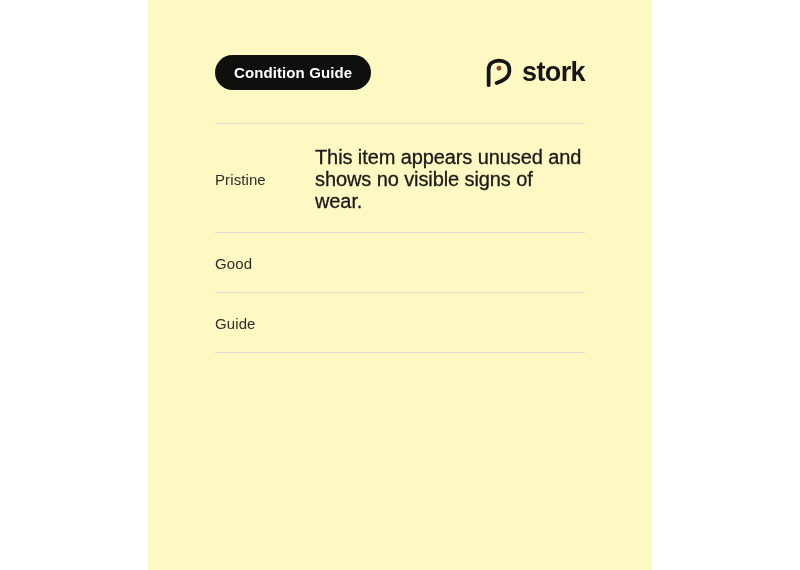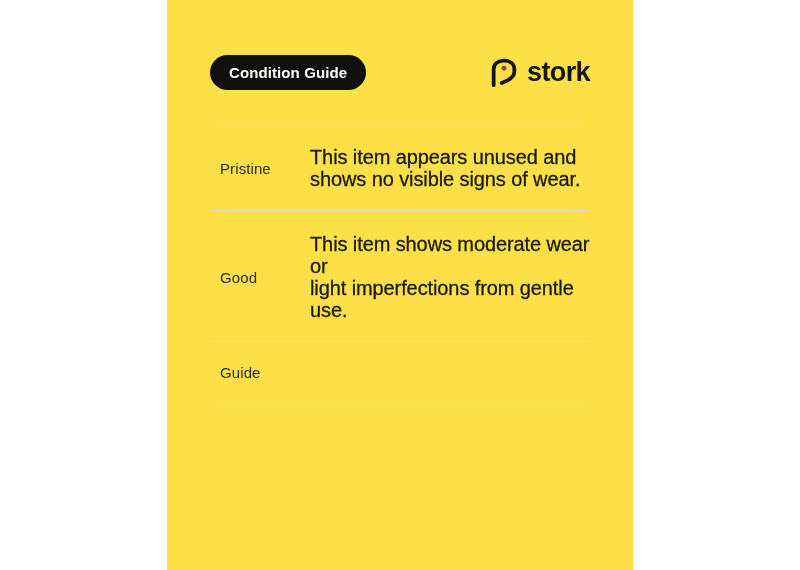--- a/index.html
+++ b/index.html
@@ -12,25 +12,25 @@
     font-family: "Liberation Sans", sans-serif;
   }
   .stage {
     width: 800px;
     height: 570px;
     background: #ffffff;
     display: flex;
     justify-content: center;
   }
   .card {
-    width: 466px;
+    width: 504px;
     height: 570px;
-    background: #fde047;
+    background: #fef9c3;
     box-sizing: border-box;
-    padding: 0 43px;
+    padding: 0 67px;
   }
   .header {
     padding-top: 55px;
     display: flex;
     align-items: center;
     justify-content: space-between;
   }
   .badge {
     background: #0f0f0e;
     color: #ffffff;
@@ -73,21 +73,20 @@
     border-top: 1px solid #dddbd4;
     padding: 22px 0 20px 0;
   }
   .row:last-child {
     border-bottom: 1px solid #dddbd4;
   }
   .cond-label {
     font-size: 15px;
     color: #2e2d2a;
     letter-spacing: 0.1px;
-    margin-left: 10px;
   }
   .cond-desc {
     font-size: 20px;
     line-height: 22px;
     color: #1a1a18;
     font-weight: 500;
     letter-spacing: -0.1px;
     -webkit-text-stroke: 0.3px currentColor;
     white-space: pre-line;
   }
@@ -116,23 +115,20 @@
 
       <div class="row">
         <span class="cond-label">Pristine</span>
         <span class="cond-desc">This item appears unused and
 shows no visible signs of wear.</span>
       </div>
 
 
       <div class="row">
         <span class="cond-label">Good</span>
-        <span class="cond-desc">This item shows moderate wear or
-light imperfections from gentle
-use.</span>
       </div>
 
       <div class="row">
         <span class="cond-label">Guide</span>
       </div>
 
     </div>
   </div>
 </div>
 

